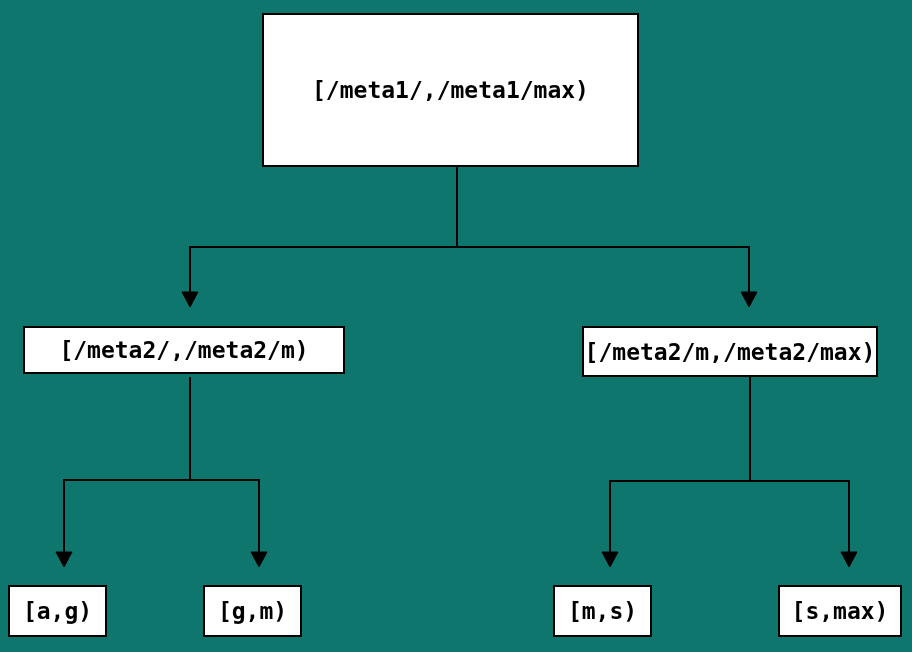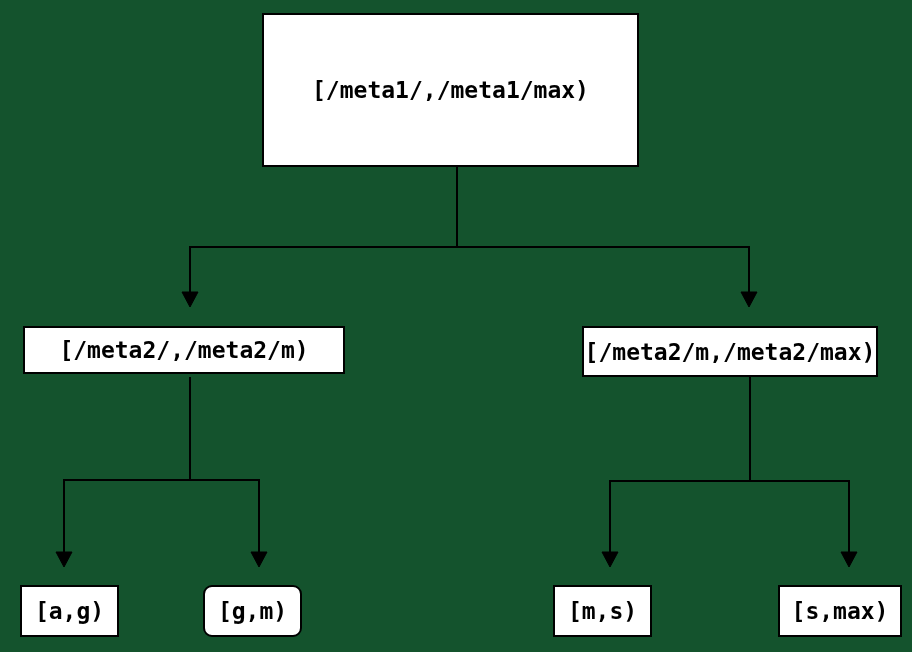--- a/index.html
+++ b/index.html
@@ -4,21 +4,21 @@
 <style>
   html, body {
     margin: 0;
     padding: 0;
     background: #ffffff;
   }
   .stage {
     position: relative;
     width: 912px;
     height: 652px;
-    background: #14532d;
+    background: #0f766e;
     overflow: hidden;
     font-family: "DejaVu Sans Mono", "Liberation Mono", monospace;
   }
   .edges {
     position: absolute;
     left: 0;
     top: 0;
     width: 912px;
     height: 652px;
   }
@@ -40,22 +40,22 @@
     display: flex;
     align-items: center;
     justify-content: center;
     font-size: 23px;
     font-weight: 700;
     white-space: nowrap;
   }
   .node-root  { left: 262px; top: 13px;  width: 377px; height: 154px; }
   .node-left  { left: 23px;  top: 326px; width: 322px; height: 48px; }
   .node-right { left: 582px; top: 326px; width: 296px; height: 51px; }
-  .node-ag    { left: 20px;   top: 585px; width: 99px;  height: 52px; }
-  .node-gm    { left: 203px; top: 585px; width: 99px;  height: 52px; border-radius: 9px; }
+  .node-ag    { left: 8px;   top: 585px; width: 99px;  height: 52px; }
+  .node-gm    { left: 203px; top: 585px; width: 99px;  height: 52px; }
   .node-ms    { left: 553px; top: 585px; width: 99px;  height: 52px; }
   .node-smax  { left: 778px; top: 585px; width: 124px; height: 52px; }
 </style>
 </head>
 <body>
 
 <div class="stage">
 
   <svg class="edges" viewBox="0 0 912 652" xmlns="http://www.w3.org/2000/svg">
 

